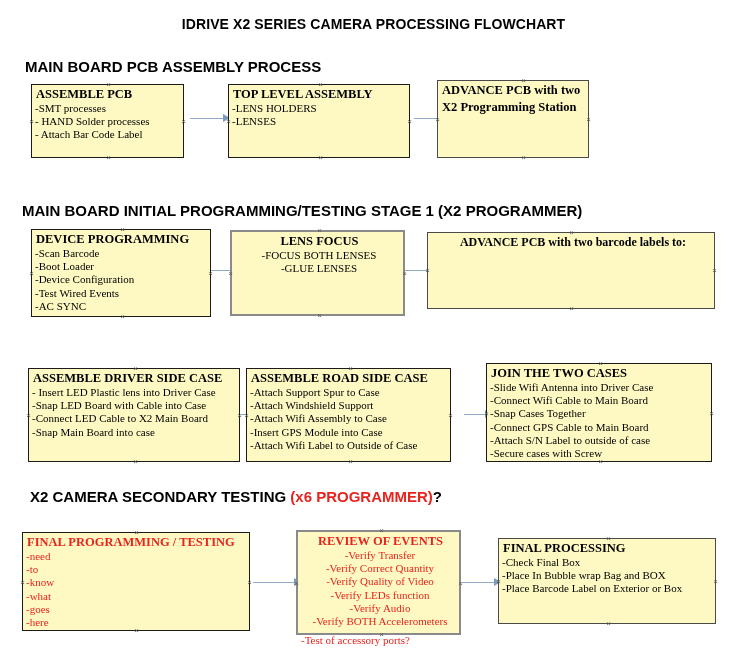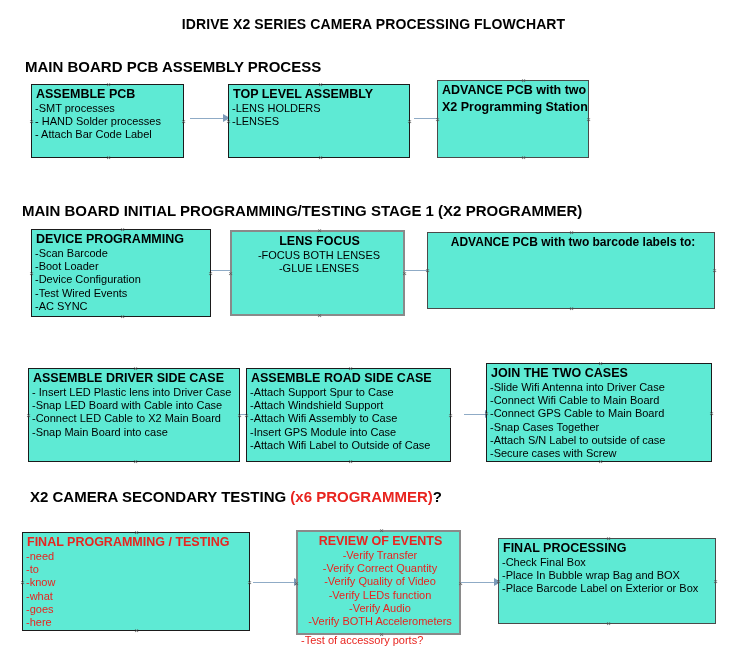--- a/index.html
+++ b/index.html
@@ -26,23 +26,24 @@
     position:absolute;
     font-size:15px;font-weight:bold;
     white-space:nowrap;
     color:#000;
   }
   .section-heading .red{color:#e8241f;}
 
   
   .box{
     position:absolute;
-    background:#5eead4;
+    background:#fef9c3;
     box-sizing:border-box;
     overflow:visible;
+    font-family:Liberation Serif, serif;
   }
   .box.b-dark{border:1.5px solid #1b1b1b;}
   .box.b-grey{border:2px solid #8a8a8a;text-align:center;}
   .box.b-thin{border:1px solid #4a4a4a;}
 
   .box-title{
     font-weight:bold;
     font-size:12.5px;
     line-height:14px;
     white-space:nowrap;
@@ -244,22 +245,22 @@
   <div class="arrow" style="left:464px;top:410px;width:28px;">
     <div class="shaft" style="width:22px;"></div>
     <div class="head" style="left:21px;"></div>
   </div>
 
   <div class="box b-dark" style="left:486px;top:363px;width:226px;height:99px;">
     <div class="box-title">JOIN THE TWO CASES</div>
     <ul class="box-list">
       <li>-Slide Wifi Antenna into Driver Case</li>
       <li>-Connect Wifi Cable to Main Board</li>
+      <li>-Snap Cases Together</li>
       <li>-Connect GPS Cable to Main Board</li>
-      <li>-Snap Cases Together</li>
       <li>-Attach S/N Label to outside of case</li>
       <li>-Secure cases with Screw</li>
     </ul>
     <span class="handle" style="left:110px;top:-4px;"></span>
     <span class="handle" style="left:110px;bottom:-4px;"></span>
     <span class="handle" style="left:-4px;top:46px;"></span>
     <span class="handle" style="right:-4px;top:46px;"></span>
   </div>
 
   <div class="section-heading" style="left:30px;top:488px;">

